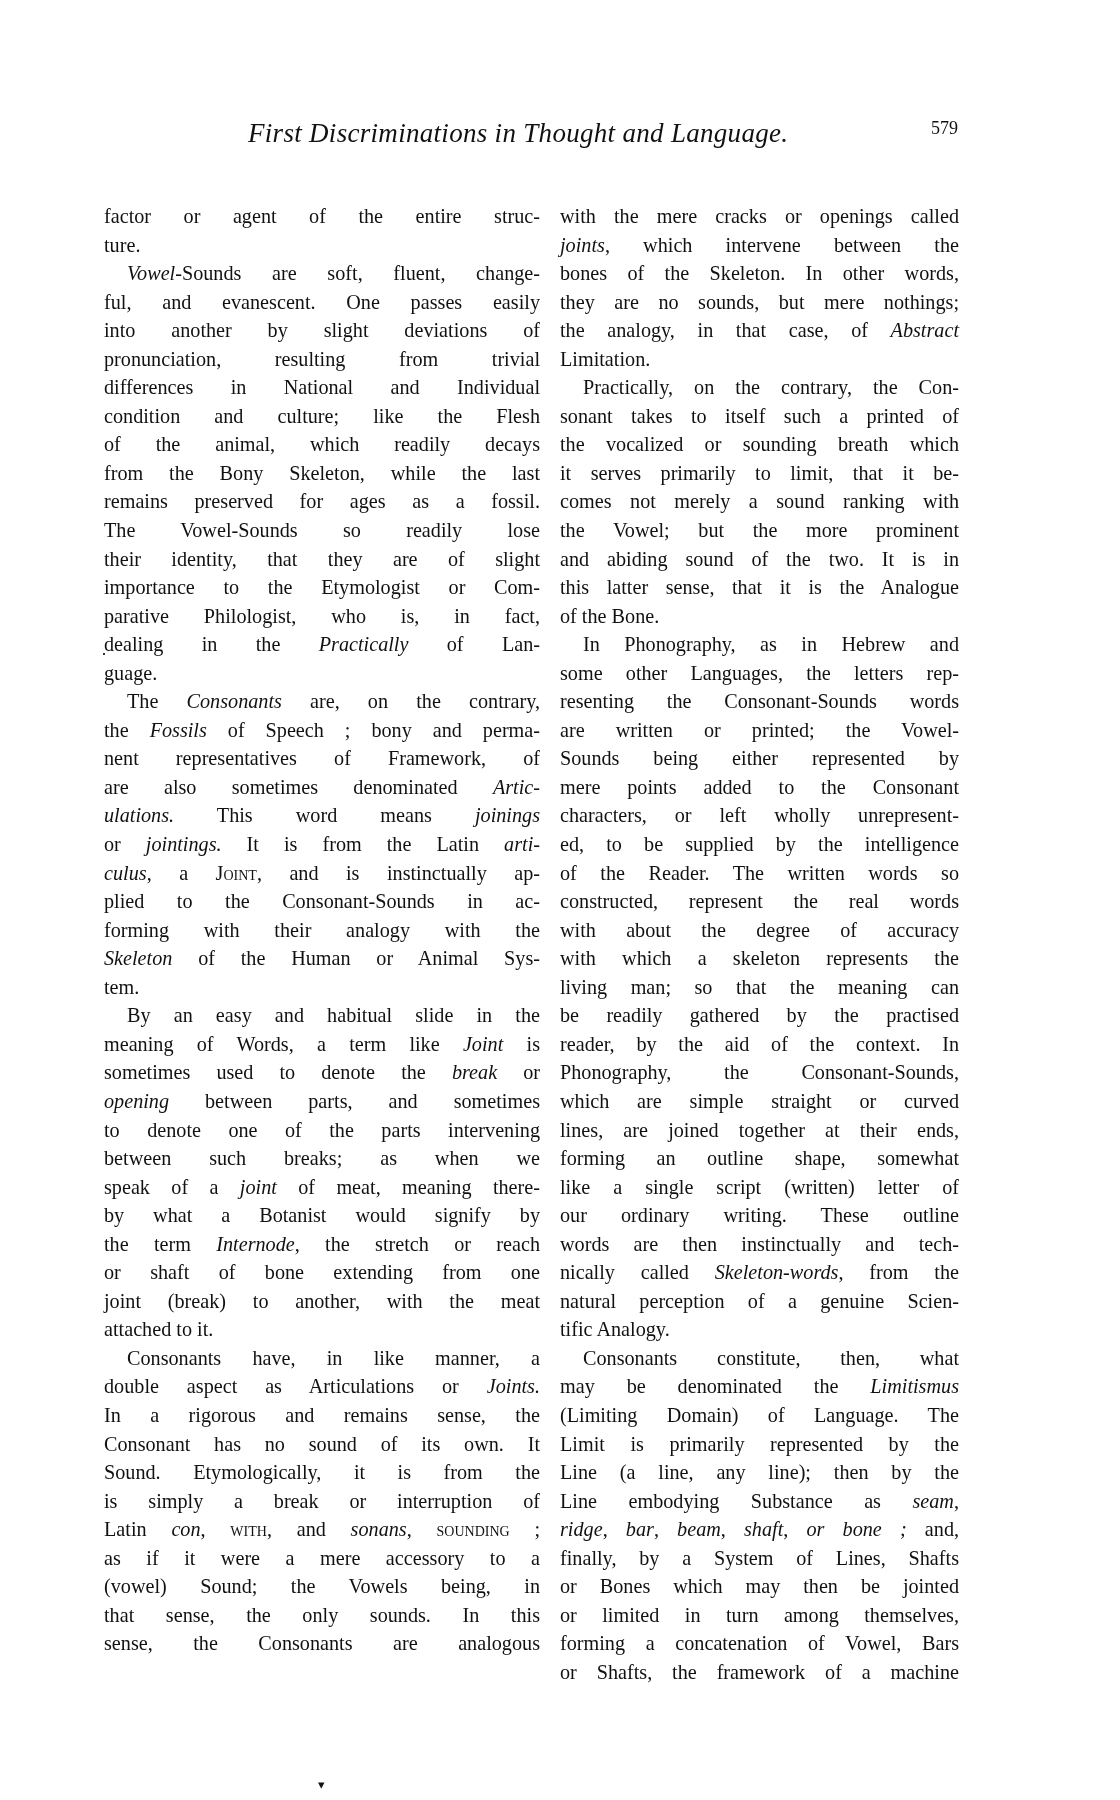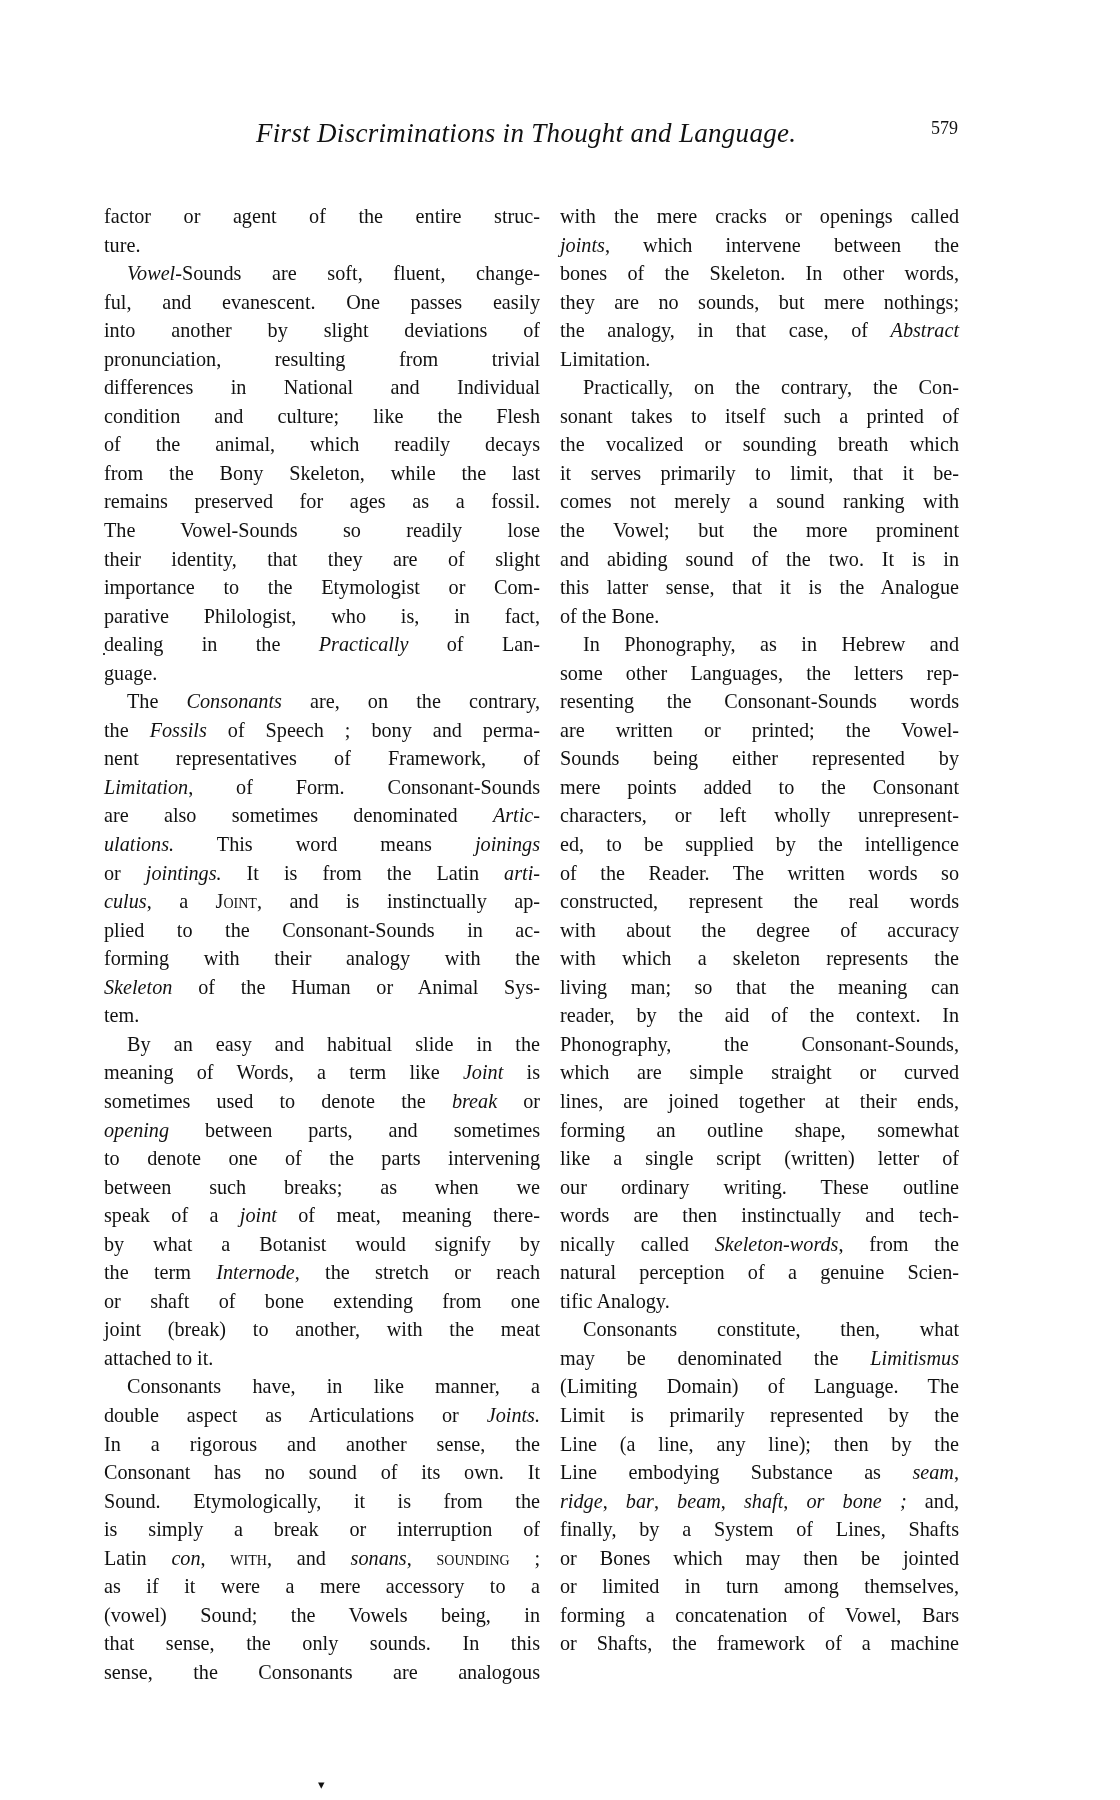--- a/index.html
+++ b/index.html
@@ -5,21 +5,21 @@
   html, body { margin: 0; padding: 0; background: #ffffff; }
   body {
     width: 1120px; height: 1800px; position: relative; overflow: hidden;
     font-family: "Liberation Serif", "DejaVu Serif", serif;
     color: #111111;
   }
   .header {
     position: absolute; top: 118px; left: 248px; width: 710px; height: 36px;
   }
   .running-title {
-    position: absolute; left: 8px; top: 0;
+    position: absolute; left: 0; top: 0;
     font-style: italic; font-size: 27px; letter-spacing: 0.3px; white-space: nowrap;
   }
   .page-number {
     position: absolute; right: 0; top: 0; font-size: 18px;
   }
   .column {
     position: absolute; top: 202px; width: 436px;
     font-size: 20.2px; line-height: 28.55px;
   }
   .col-left { left: 104px; }
@@ -61,21 +61,20 @@
     <span class="line">remains preserved for ages as a fossil.</span>
     <span class="line">The Vowel-Sounds so readily lose</span>
     <span class="line">their identity, that they are of slight</span>
     <span class="line">importance to the Etymologist or Com-</span>
     <span class="line">parative Philologist, who is, in fact,</span>
     <span class="line">dealing in the <i>Practically</i> of Lan-</span>
     <span class="line last">guage.</span>
     <span class="line indent">The <i>Consonants</i> are, on the contrary,</span>
     <span class="line">the <i>Fossils</i> of Speech ; bony and perma-</span>
     <span class="line">nent representatives of Framework, of</span>
-    <span class="line"><i>Limitation</i>, of Form. Consonant-Sounds</span>
     <span class="line">are also sometimes denominated <i>Artic-</i></span>
     <span class="line"><i>ulations.</i>  This word means <i>joinings</i></span>
     <span class="line">or <i>jointings.</i>  It is from the Latin <i>arti-</i></span>
     <span class="line"><i>culus</i>, a <span class="sc">Joint</span>, and is instinctually ap-</span>
     <span class="line">plied to the Consonant-Sounds in ac-</span>
     <span class="line">forming with their analogy with the</span>
     <span class="line"><i>Skeleton</i> of the Human or Animal Sys-</span>
     <span class="line last">tem.</span>
     <span class="line indent">By an easy and habitual slide in the</span>
     <span class="line">meaning of Words, a term like <i>Joint</i> is</span>
@@ -84,21 +83,21 @@
     <span class="line">to denote one of the parts intervening</span>
     <span class="line">between such breaks; as when we</span>
     <span class="line">speak of a <i>joint</i> of meat, meaning there-</span>
     <span class="line">by what a Botanist would signify by</span>
     <span class="line">the term <i>Internode</i>, the stretch or reach</span>
     <span class="line">or shaft of bone extending from one</span>
     <span class="line">joint (break) to another, with the meat</span>
     <span class="line last">attached to it.</span>
     <span class="line indent">Consonants have, in like manner, a</span>
     <span class="line">double aspect as Articulations or <i>Joints.</i></span>
-    <span class="line">In a rigorous and another sense, the</span>
+    <span class="line">In a rigorous and remains sense, the</span>
     <span class="line">Consonant has no sound of its own.  It</span>
     <span class="line">Sound.  Etymologically, it is from the</span>
     <span class="line">is simply a break or interruption of</span>
     <span class="line">Latin <i>con</i>, <span class="sc">with</span>, and <i>sonans</i>, <span class="sc">sounding</span> ;</span>
     <span class="line">as if it were a mere accessory to a</span>
     <span class="line">(vowel) Sound; the Vowels being, in</span>
     <span class="line">that sense, the only sounds.  In this</span>
     <span class="line">sense, the Consonants are analogous</span>
   </div>
 <div class="column col-right">
@@ -123,20 +122,21 @@
     <span class="line">are written or printed; the Vowel-</span>
     <span class="line">Sounds being either represented by</span>
     <span class="line">mere points added to the Consonant</span>
     <span class="line">characters, or left wholly unrepresent-</span>
     <span class="line">ed, to be supplied by the intelligence</span>
     <span class="line">of the Reader.  The written words so</span>
     <span class="line">constructed, represent the real words</span>
     <span class="line">with about the degree of accuracy</span>
     <span class="line">with which a skeleton represents the</span>
     <span class="line">living man; so that the meaning can</span>
+    <span class="line">be readily gathered by the practised</span>
     <span class="line">reader, by the aid of the context.  In</span>
     <span class="line">Phonography, the Consonant-Sounds,</span>
     <span class="line">which are simple straight or curved</span>
     <span class="line">lines, are joined together at their ends,</span>
     <span class="line">forming an outline shape, somewhat</span>
     <span class="line">like a single script (written) letter of</span>
     <span class="line">our ordinary writing.  These outline</span>
     <span class="line">words are then instinctually and tech-</span>
     <span class="line">nically called <i>Skeleton-words</i>, from the</span>
     <span class="line">natural perception of a genuine Scien-</span>

